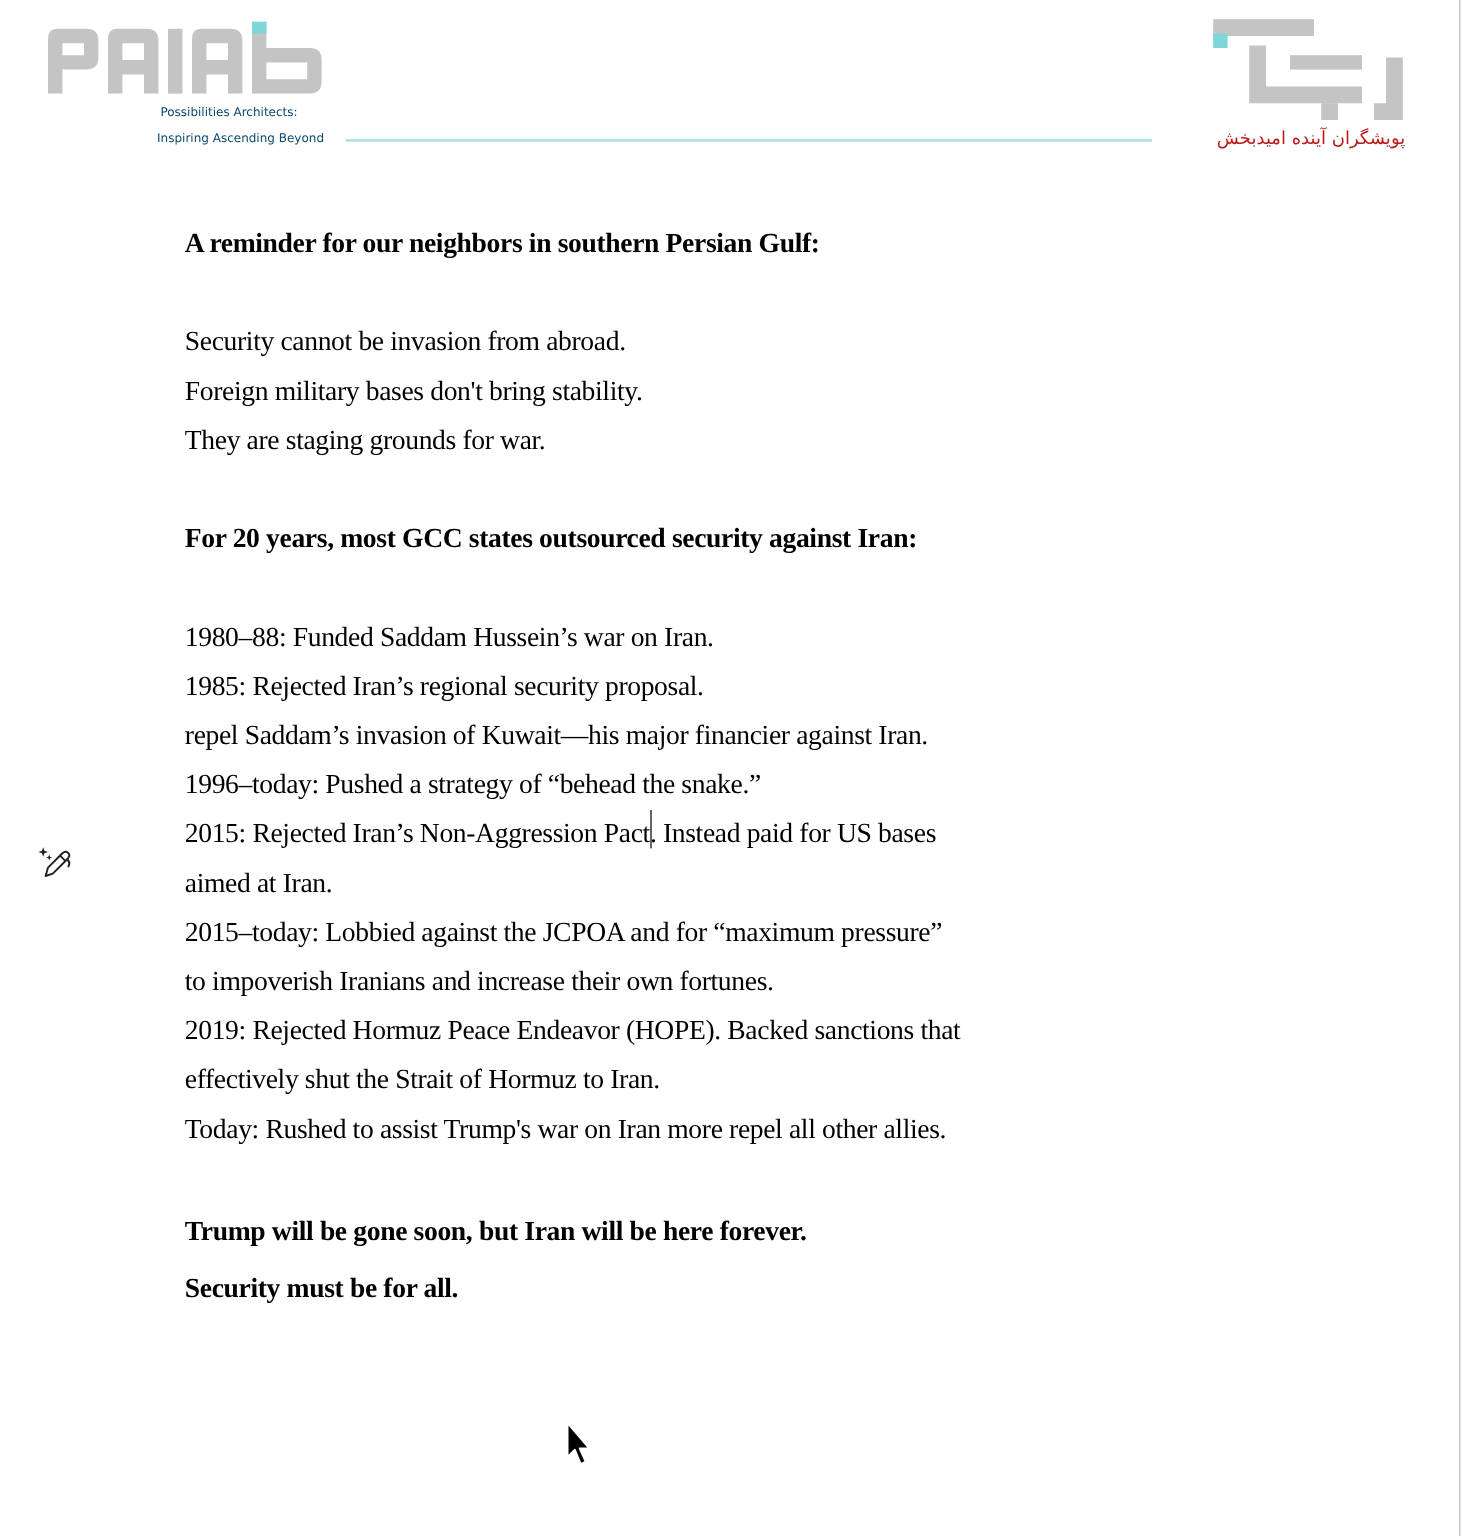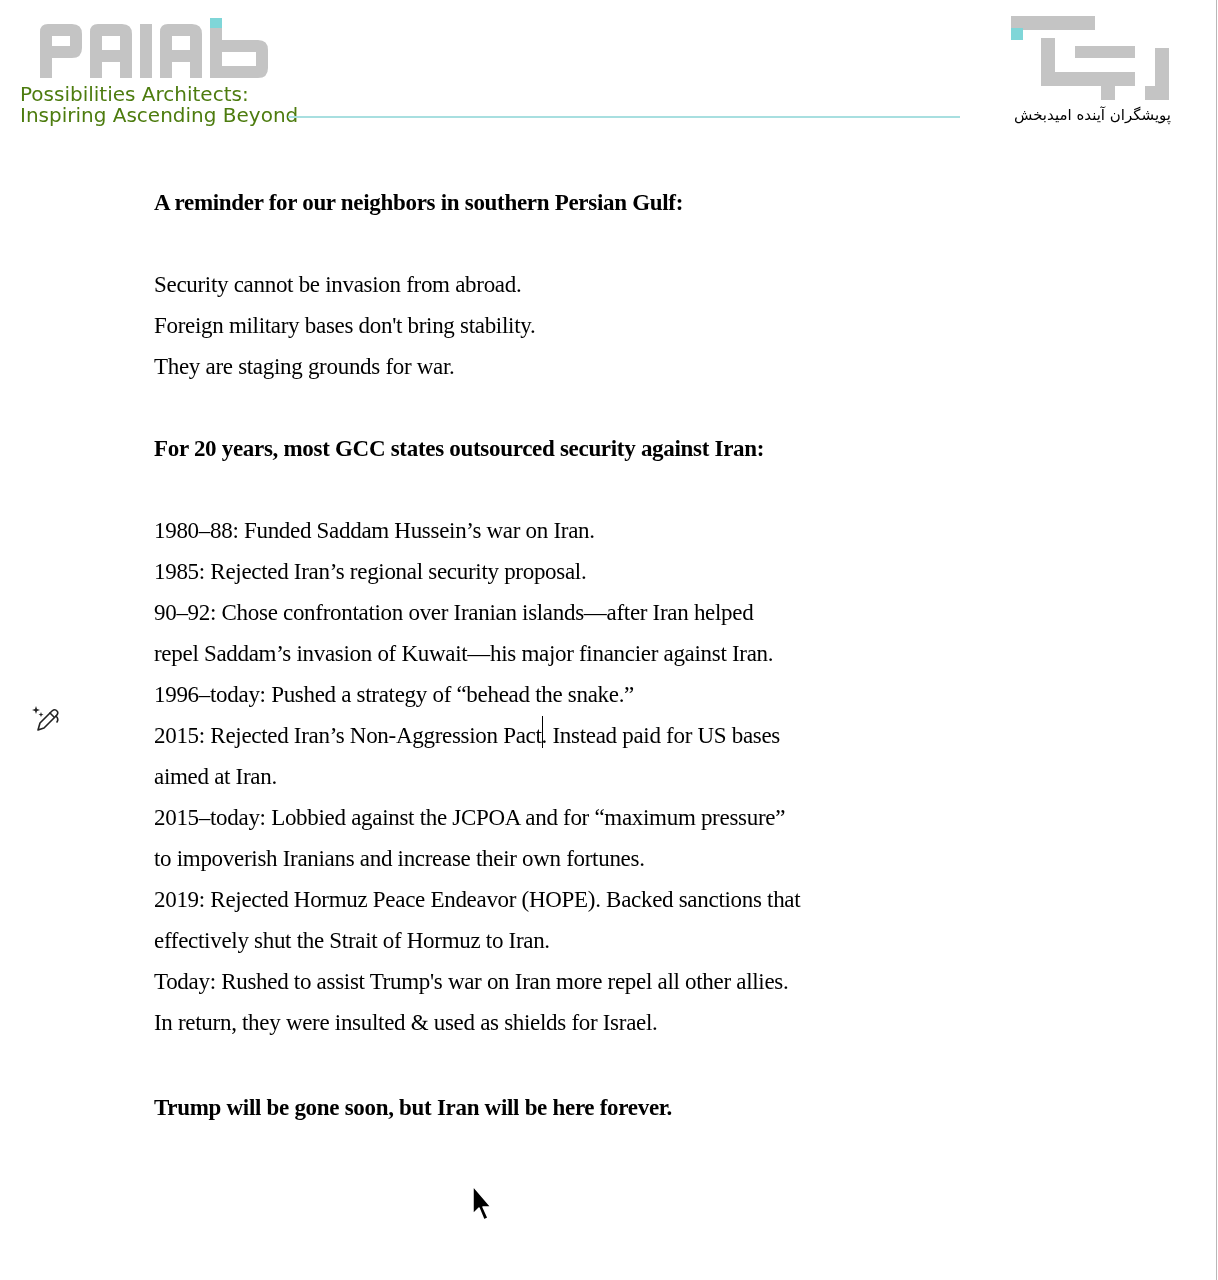--- a/index.html
+++ b/index.html
@@ -7,28 +7,28 @@
       width: 1218px; height: 1280px; background: #ffffff; position: relative; overflow: hidden;
       font-family: "Liberation Serif", "DejaVu Serif", serif; color: #000;
     }
     .page-edge { position: absolute; top: 0; right: 1px; width: 1px; height: 1280px; background: #b8b8b8; }
 
     
     .header { position: absolute; left: 0; top: 0; width: 1218px; height: 140px; }
     .logo-left { position: absolute; left: 20px; top: 16px; width: 250px; height: 112px; }
     .logo-word { position: absolute; left: 20px; top: 2px; height: 62px; width: 230px; }
     .tagline { position: absolute; left: 0; top: 68px; width: 250px; text-align: right;
-      font-family: "DejaVu Sans", sans-serif; color: #4d7c0f; font-size: 20px; line-height: 21px; letter-spacing: 0px; }
+      font-family: "DejaVu Sans", sans-serif; color: #0c4a6e; font-size: 10px; line-height: 21px; letter-spacing: 0px; }
     .tagline div { white-space: nowrap; }
     .tagline .l1 { padding-right: 22px; }
     .header-rule { position: absolute; left: 288px; top: 116px; width: 672px; height: 2px; background: #a8dfe0; }
     .logo-right { position: absolute; left: 975px; top: 14px; width: 200px; height: 116px; }
     .logo-right-mark { position: absolute; left: 30px; top: 0; width: 170px; height: 90px; }
     .logo-right-text { position: absolute; right: 4px; top: 92px; direction: rtl; white-space: nowrap;
-      font-family: "DejaVu Sans", sans-serif; color: #000000; font-size: 15px; }
+      font-family: "DejaVu Sans", sans-serif; color: #b91c1c; font-size: 15px; }
 
     
     .doc { position: absolute; left: 154px; top: 178px; width: 1050px; font-size: 23px; line-height: 41px; letter-spacing: -0.3px; }
     .doc p { margin: 0; white-space: nowrap; }
     .bold { font-weight: bold; }
     .gap { height: 41px; }
     .h1 { margin-top: 4px !important; }
     .closing { line-height: 48px; }
     .caret { display: inline-block; width: 1px; height: 32px; background: #000; vertical-align: -5px; margin: 0 -1px 0 0; }
 
@@ -98,30 +98,29 @@
   <p class="bold h1">A reminder for our neighbors in southern Persian Gulf:</p>
   <div class="gap"></div>
   <p>Security cannot be invasion from abroad.</p>
   <p>Foreign military bases don't bring stability.</p>
   <p>They are staging grounds for war.</p>
   <div class="gap"></div>
   <p class="bold">For 20 years, most GCC states outsourced security against Iran:</p>
   <div class="gap"></div>
   <p>1980–88: Funded Saddam Hussein’s war on Iran.</p>
   <p>1985: Rejected Iran’s regional security proposal.</p>
-  <p>90–92: Chose confrontation over Iranian islands—after Iran helped</p>
   <p>repel Saddam’s invasion of Kuwait—his major financier against Iran.</p>
   <p>1996–today: Pushed a strategy of “behead the snake.”</p>
   <p><span>2015: Rejected Iran’s Non-Aggression Pact</span><span class="caret"></span><span>. Instead paid for US bases</span></p>
   <p>aimed at Iran.</p>
   <p>2015–today: Lobbied against the JCPOA and for “maximum pressure”</p>
   <p>to impoverish Iranians and increase their own fortunes.</p>
   <p>2019: Rejected Hormuz Peace Endeavor (HOPE). Backed sanctions that</p>
   <p>effectively shut the Strait of Hormuz to Iran.</p>
   <p>Today: Rushed to assist Trump's war on Iran more repel all other allies.</p>
-  <p>In return, they were insulted &amp; used as shields for Israel.</p>
   <div class="gap"></div>
   <p class="bold closing">Trump will be gone soon, but Iran will be here forever.</p>
+  <p class="bold closing">Security must be for all.</p>
 </main>
 
 <svg class="mouse-cursor" viewBox="0 0 26 40">
   <path d="M3 2 L3 30 L9 24 L14 36 L18 34 L13 23 L21 23 Z" fill="#000" stroke="#fff" stroke-width="1.5" stroke-linejoin="round"></path>
 </svg>
 
 </body></html>

